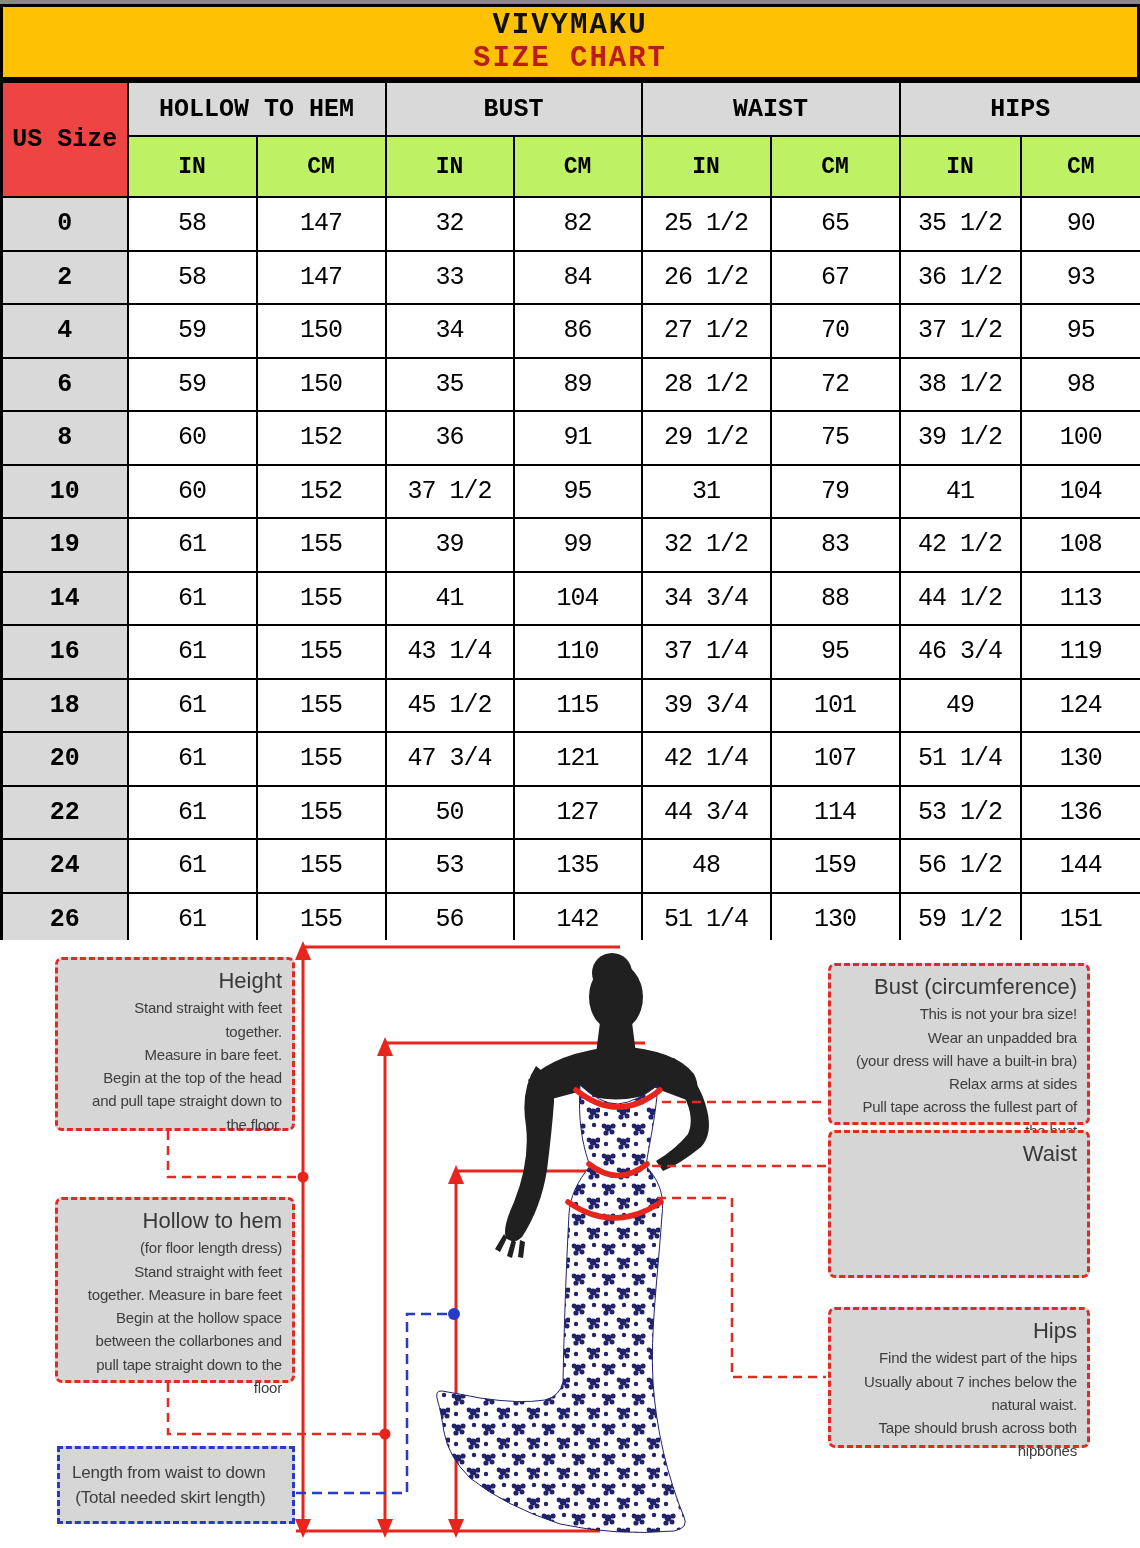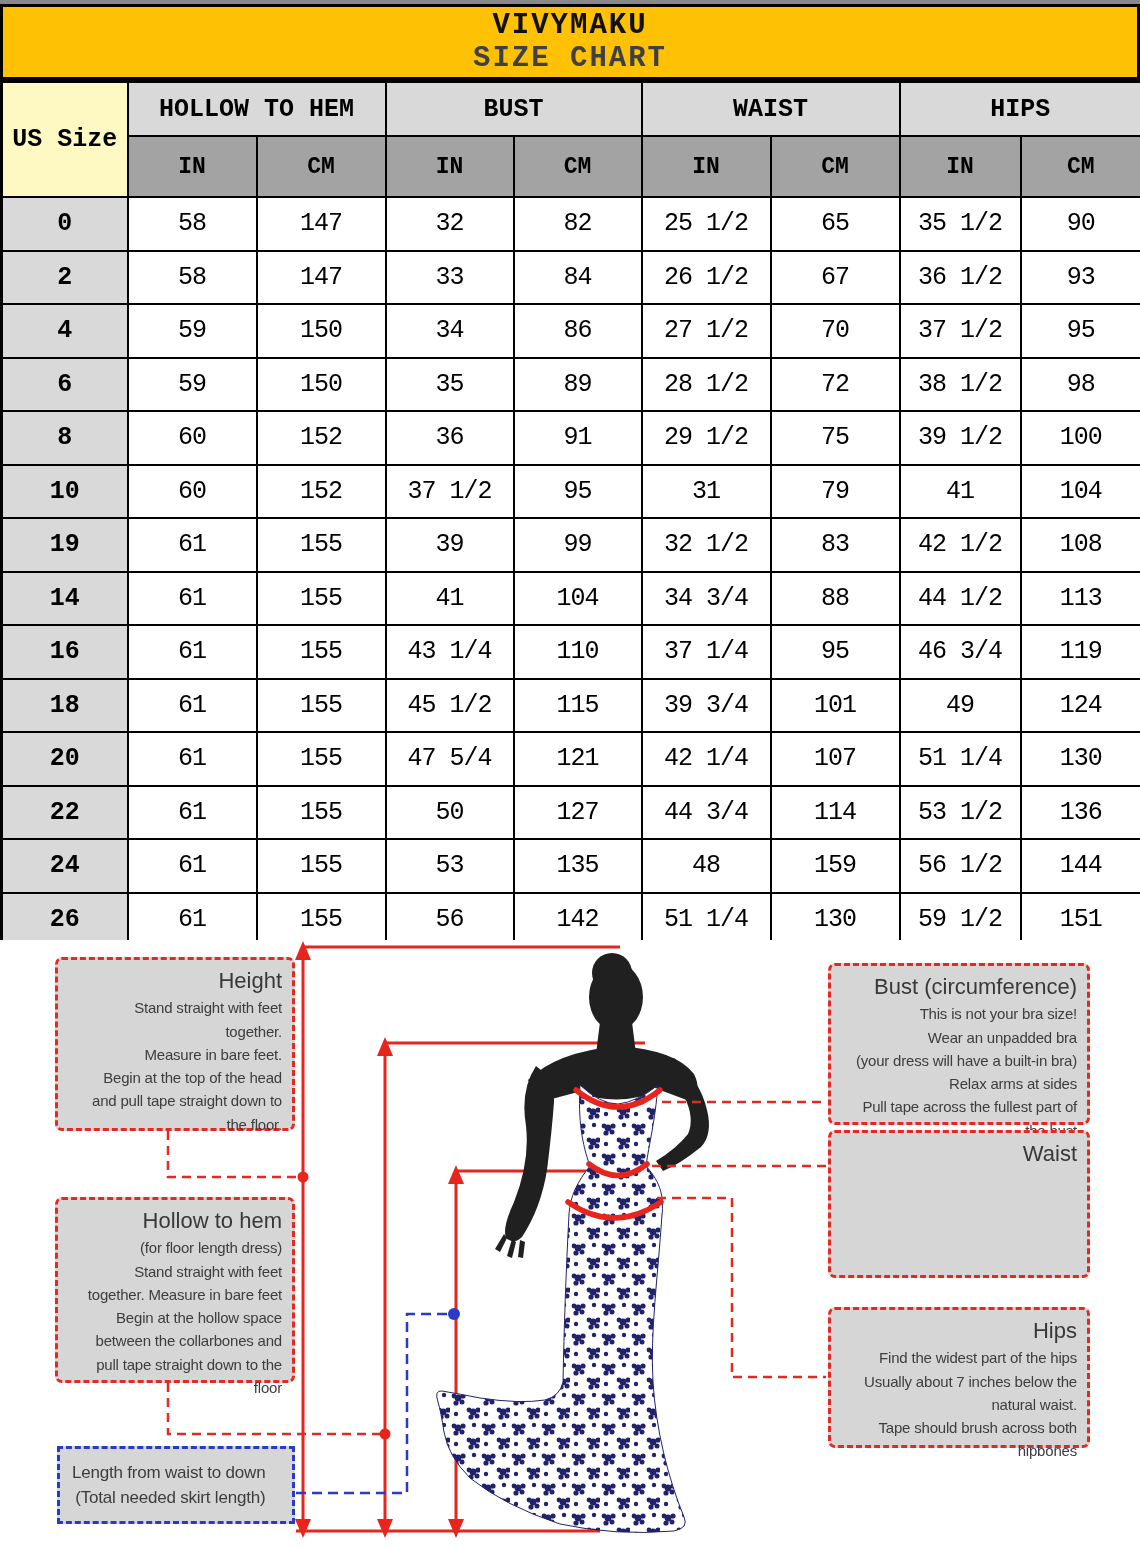--- a/index.html
+++ b/index.html
@@ -2,29 +2,29 @@
 <html><head>
 <meta charset="utf-8">
 <style>
   html,body{margin:0;padding:0;background:#888;}
   .page{width:1140px;height:1548px;background:#fff;position:relative;margin:4px auto;
         font-family:"Liberation Mono", monospace; overflow:hidden; box-sizing:border-box;}
   
   .banner{box-sizing:border-box;width:1140px;height:76px;background:#ffc103;
           border:3px solid #000;display:flex;flex-direction:column;align-items:center;justify-content:center;}
   .banner .brand{font-size:29px;font-weight:bold;letter-spacing:2px;color:#111;line-height:1.15;}
-  .banner .title{font-size:29px;font-weight:bold;letter-spacing:2px;color:#404040;line-height:1.15;}
+  .banner .title{font-size:29px;font-weight:bold;letter-spacing:2px;color:#b91c1c;line-height:1.15;}
   
   table.size{border-collapse:collapse;table-layout:fixed;width:1140px;box-sizing:border-box;
              border:3px solid #000;}
   table.size th, table.size td{border:2px solid #000;text-align:center;vertical-align:middle;
              padding:0;overflow:hidden;}
-  th.corner{width:126px;background:#fef9c3;font-size:25px;font-weight:bold;}
+  th.corner{width:126px;background:#ef4444;font-size:25px;font-weight:bold;}
   th.group{background:#d9d9d9;font-size:25px;font-weight:bold;height:52px;letter-spacing:0px;}
-  th.unit{background:#a3a3a3;font-size:23px;font-weight:bold;height:59px;}
+  th.unit{background:#bef264;font-size:23px;font-weight:bold;height:59px;}
   tbody th.szcell{background:#d9d9d9;font-size:25px;font-weight:bold;}
   tbody td{background:#fff;font-size:25px;font-weight:normal;letter-spacing:-1px;}
   tbody tr{height:53.5px;}
   
   .diagram{position:absolute;left:0;top:936px;width:1140px;height:612px;background:#fff;text-align:right;}
   .diagram svg{position:absolute;left:0;top:0;z-index:1;}
   .gbox{position:absolute;box-sizing:border-box;background:#d6d6d6;z-index:2;
         font-family:"Liberation Sans", sans-serif;color:#3d3d3d;padding:8px 10px 6px 12px;}
   .gbox.red{border:3px dashed #e02a22;border-radius:7px;}
   .gbox.blue{border:3px dashed #2a3ac8;}
@@ -187,21 +187,21 @@
           <td>115</td>
           <td>39 3/4</td>
           <td>101</td>
           <td>49</td>
           <td>124</td>
         </tr>
         <tr>
           <th class="szcell">20</th>
           <td>61</td>
           <td>155</td>
-          <td>47 5/4</td>
+          <td>47 3/4</td>
           <td>121</td>
           <td>42 1/4</td>
           <td>107</td>
           <td>51 1/4</td>
           <td>130</td>
         </tr>
         <tr>
           <th class="szcell">22</th>
           <td>61</td>
           <td>155</td>

